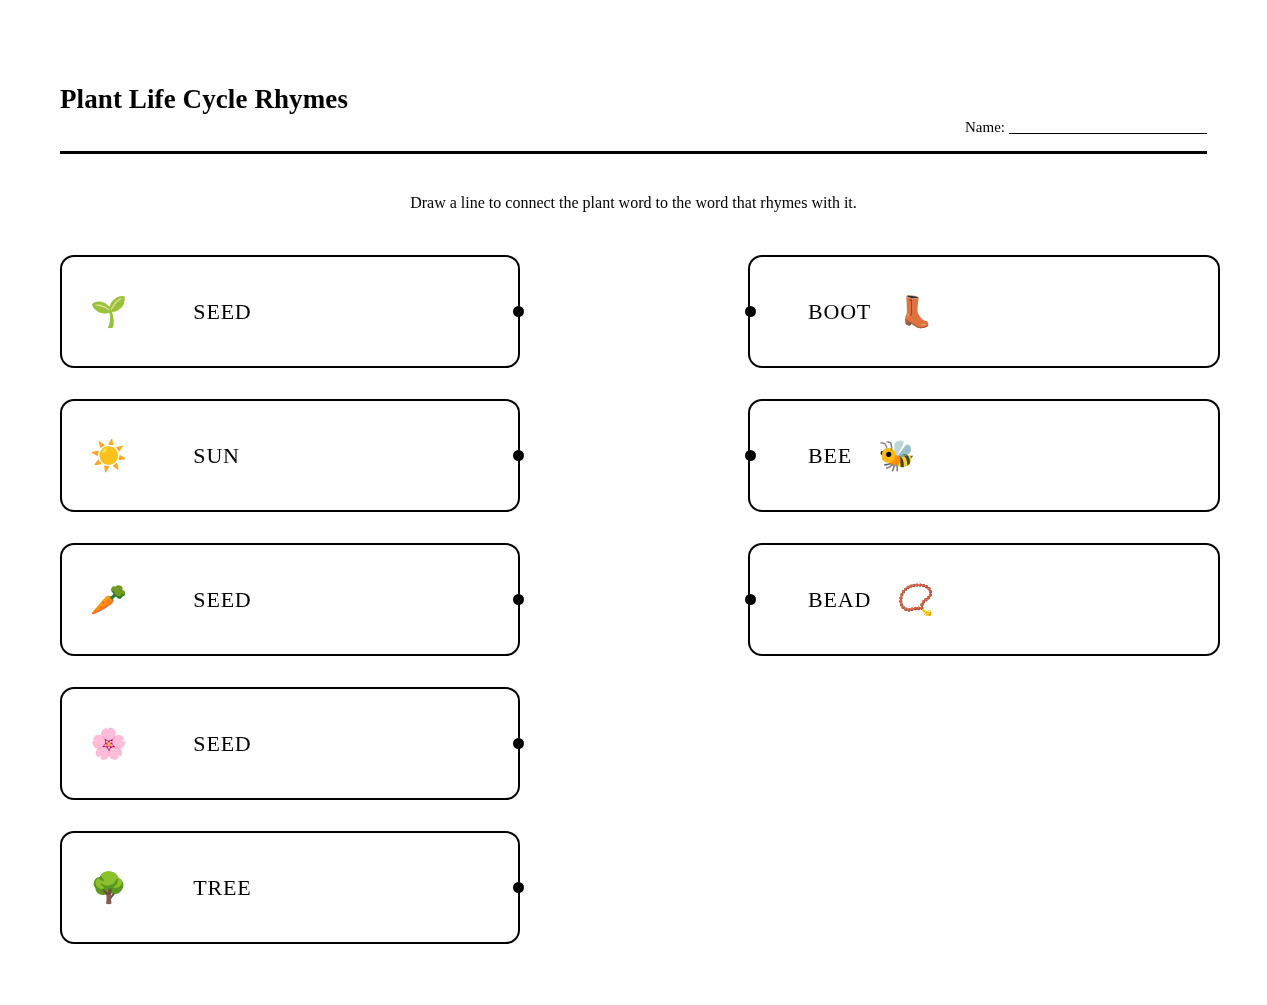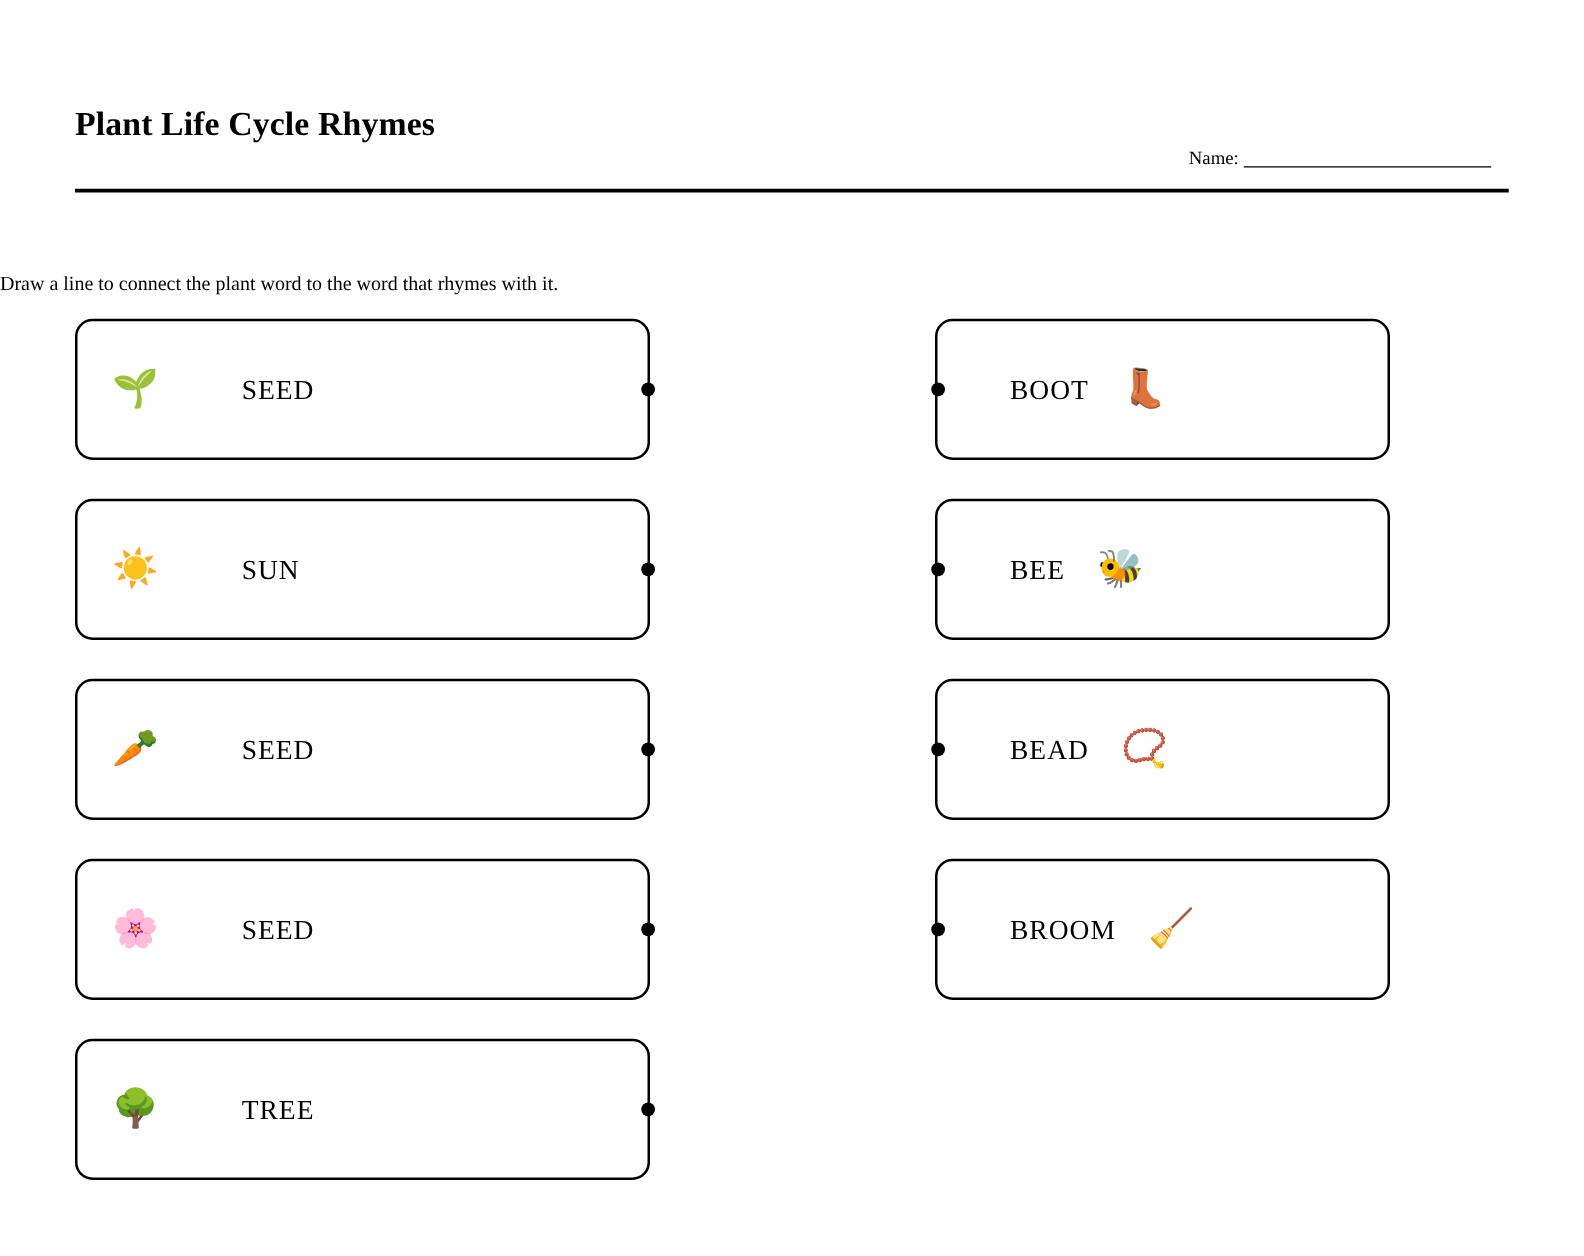--- a/index.html
+++ b/index.html
@@ -31,21 +31,21 @@
     top: 82px;
     font-size: 27px;
     font-weight: bold;
     letter-spacing: 0.1px;
     line-height: 34px;
     white-space: nowrap;
   }
 
   .name-field {
     position: absolute;
-    right: 74px;
+    right: 60px;
     top: 118px;
     display: flex;
     align-items: flex-end;
     gap: 4px;
   }
   .name-label {
     font-size: 15px;
     line-height: 19px;
     white-space: nowrap;
   }
@@ -64,24 +64,23 @@
     height: 3px;
     background: #000000;
   }
 
   
   .instructions {
     position: absolute;
     left: 0;
     top: 192px;
     width: 1267px;
-    text-align: left;
+    text-align: center;
     font-size: 16px;
     line-height: 22px;
-    margin-top: 25px;
   }
 
   
   .match-area {
     position: absolute;
     left: 0;
     top: 255px;
     width: 1267px;
     height: 690px;
   }
@@ -106,21 +105,21 @@
   }
 
   .card-left {
     left: 60px;
     width: 460px;
     padding-left: 28px;
   }
 
   .card-right {
     left: 748px;
-    width: 364px;
+    width: 472px;
     padding-left: 14px;
   }
 
   .card-emoji {
     font-size: 30px;
     line-height: 1;
     display: inline-block;
   }
 
   .card-left .card-emoji {
@@ -208,25 +207,20 @@
         <span class="connector-dot dot-left"></span>
       </div>
     </div>
 
     <div class="match-row" style="top:432px;">
       <div class="card card-left">
         <span class="card-emoji">🌸</span>
         <span class="card-word">SEED</span>
         <span class="connector-dot dot-right"></span>
       </div>
-      <div class="card card-right">
-        <span class="card-word">BROOM</span>
-        <span class="card-emoji">🧹</span>
-        <span class="connector-dot dot-left"></span>
-      </div>
     </div>
 
     <div class="match-row" style="top:576px;">
       <div class="card card-left">
         <span class="card-emoji">🌳</span>
         <span class="card-word">TREE</span>
         <span class="connector-dot dot-right"></span>
       </div>
     </div>
 

